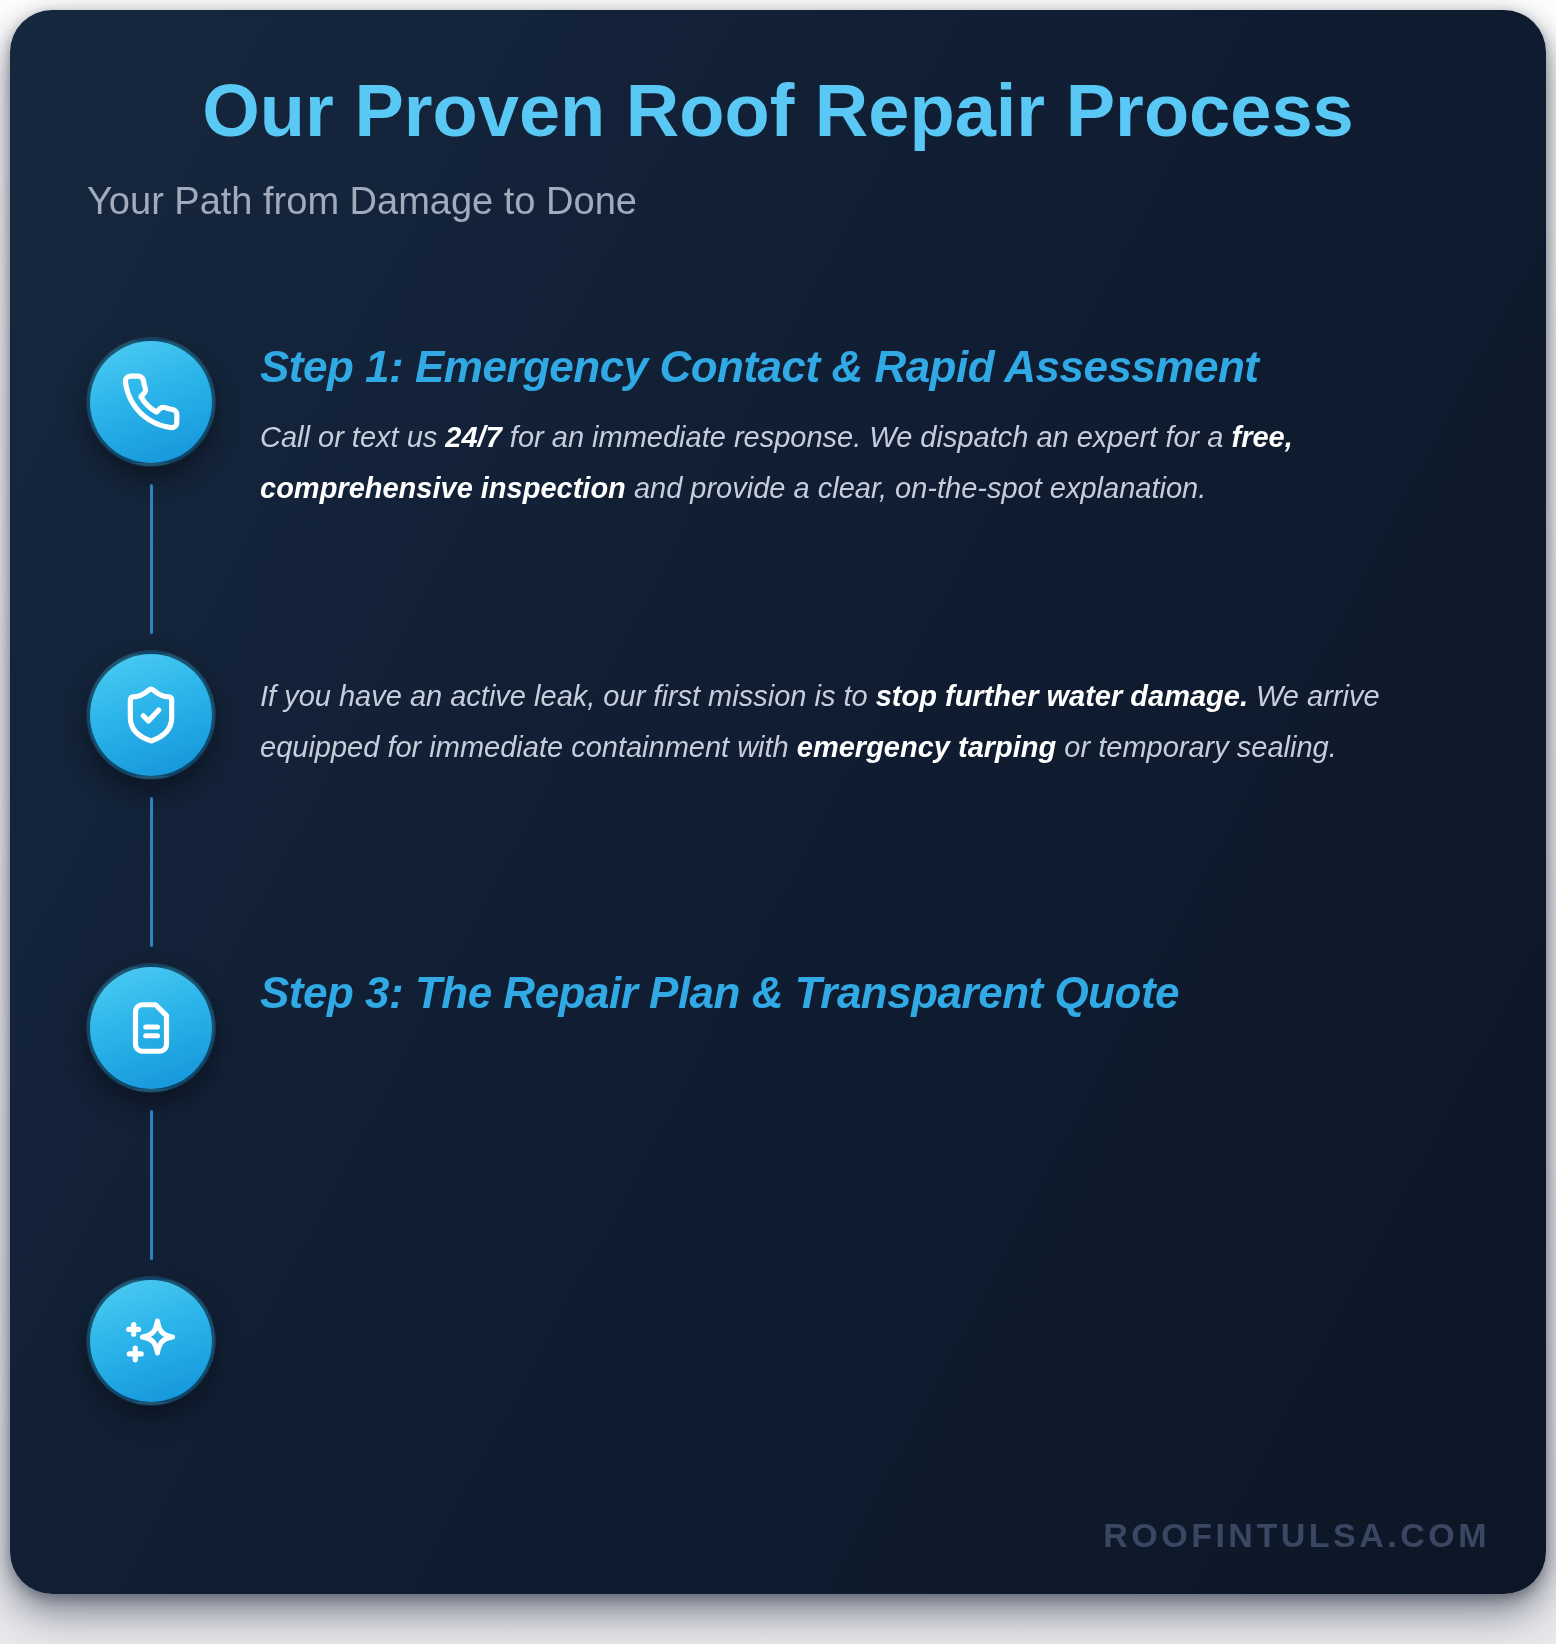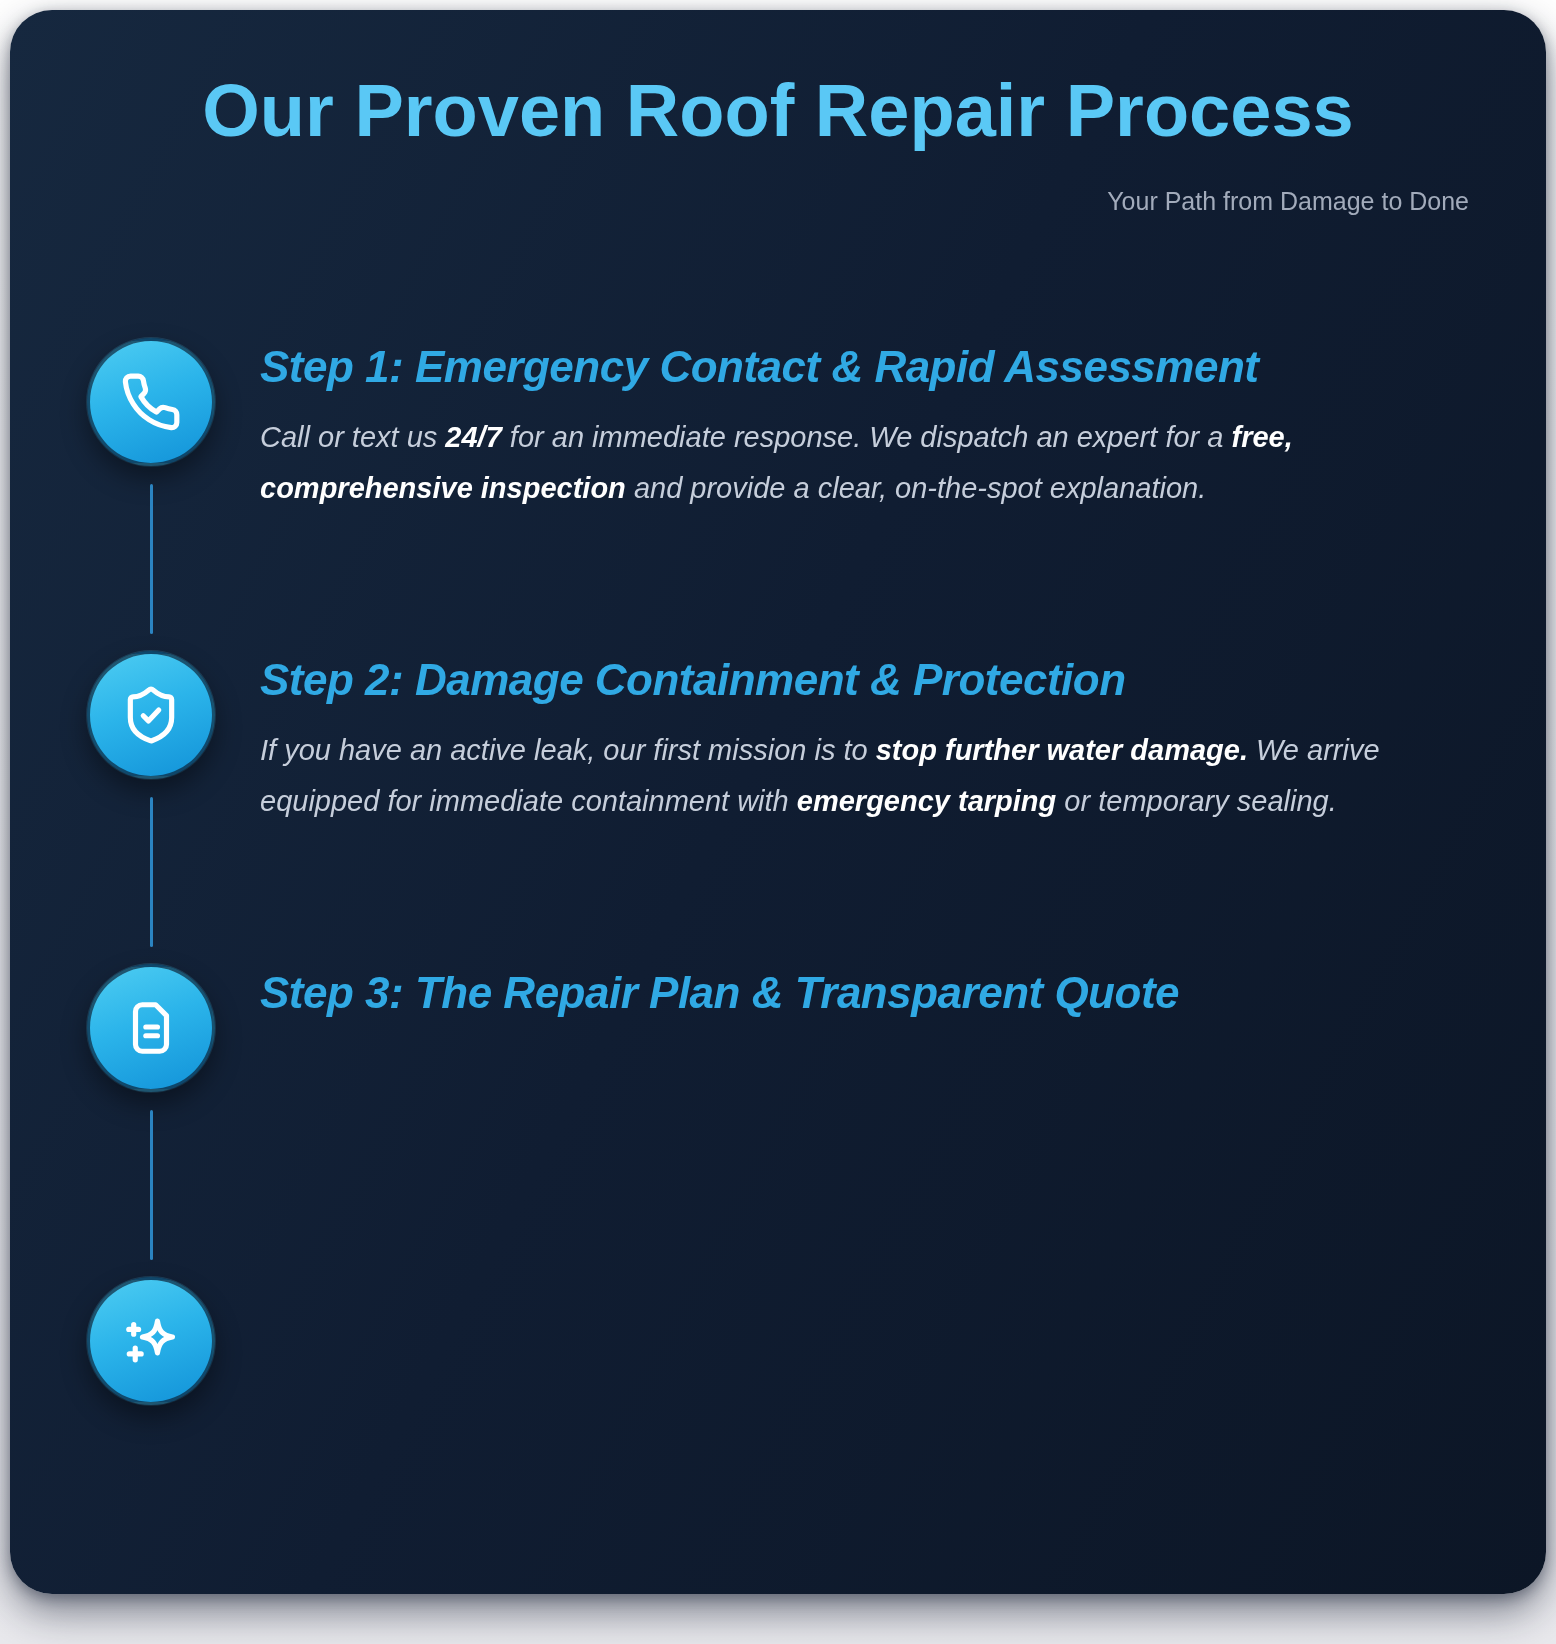--- a/index.html
+++ b/index.html
@@ -32,22 +32,22 @@
     background:linear-gradient(118deg,var(--card-bg-start) 0%,#101d32 48%,var(--card-bg-end) 100%);
     box-shadow:0 18px 42px rgba(15,24,44,.50),0 4px 14px rgba(15,24,44,.35);
     padding:0 77px;box-sizing:border-box;
   }
   h1.page-title{
     margin:58px 0 0 0;text-align:center;
     font-size:74px;line-height:86px;font-weight:700;letter-spacing:0px;
     color:var(--title-blue);
   }
   .subtitle{
-    margin-top:25px;text-align:right;
-    font-size:25px;line-height:44px;font-weight:400;
+    margin-top:25px;text-align:left;
+    font-size:38px;line-height:44px;font-weight:400;
     color:var(--subtitle-gray);
   }
   .steps{margin-top:115px;font-style:italic;}
   .step{display:flex;align-items:flex-start;margin-bottom:17px;}
   .icon-col{width:128px;flex:0 0 128px;display:flex;flex-direction:column;align-items:center;}
   .badge{
     width:128px;height:128px;border-radius:50%;box-sizing:border-box;
     background:linear-gradient(160deg,var(--icon-gradient-start) 0%,#2bb4ea 45%,var(--icon-gradient-end) 100%);
     border:3px solid rgba(10,26,44,.65);
     box-shadow:0 12px 26px rgba(0,0,0,.40),0 0 0 1px rgba(90,200,245,.18);
@@ -100,21 +100,20 @@
     <div class="icon-col">
       <div class="badge">
               <svg fill="none" stroke="#ffffff" stroke-width="2" stroke-linecap="round" stroke-linejoin="round" viewBox="0 0 24 24">
                 <path d="M20 13c0 5-3.5 7.5-7.66 8.95a1 1 0 0 1-.67-.01C7.5 20.5 4 18 4 13V6a1 1 0 0 1 1-1c2 0 4.5-1.2 6.24-2.72a1 1 0 0 1 1.52 0C14.5 3.8 17 5 19 5a1 1 0 0 1 1 1z"></path>
                 <path d="m9 12.3 2 2 4-4.2"></path>
               </svg>
             </div>
       <div class="connector"></div>
     </div>
     <div class="text-col">
-      <div class="step-title">Step 2: Damage Containment &amp; Protection</div>
       <p class="step-body"><span>If you have an active leak, our first mission is to </span><span class="b">stop further water damage.</span><span> We arrive equipped for immediate containment with </span><span class="b">emergency tarping</span><span> or temporary sealing.</span></p>
     </div>
   </div>
 
   <div class="step">
     <div class="icon-col">
       <div class="badge">
               <svg fill="none" stroke="#ffffff" stroke-width="2" stroke-linecap="round" stroke-linejoin="round" viewBox="0 0 24 24">
                 <path d="M13.8 3H8.6A2.6 2.6 0 0 0 6 5.6v12.8A2.6 2.6 0 0 0 8.6 21h6.8a2.6 2.6 0 0 0 2.6-2.6V7.2L13.8 3z"></path>
                 <path d="M10 11.6h4.5"></path>
@@ -138,14 +137,15 @@
                 <path d="M5.9 14.7v4.6"></path>
                 <path d="M3.6 17h4.6"></path>
               </svg>
             </div>
 
     </div>
     <div class="text-col">
     </div>
   </div>
 </div>
+    <div class="watermark">ROOFINTULSA.COM</div>
   </div>
 </div>
 
 </body></html>

